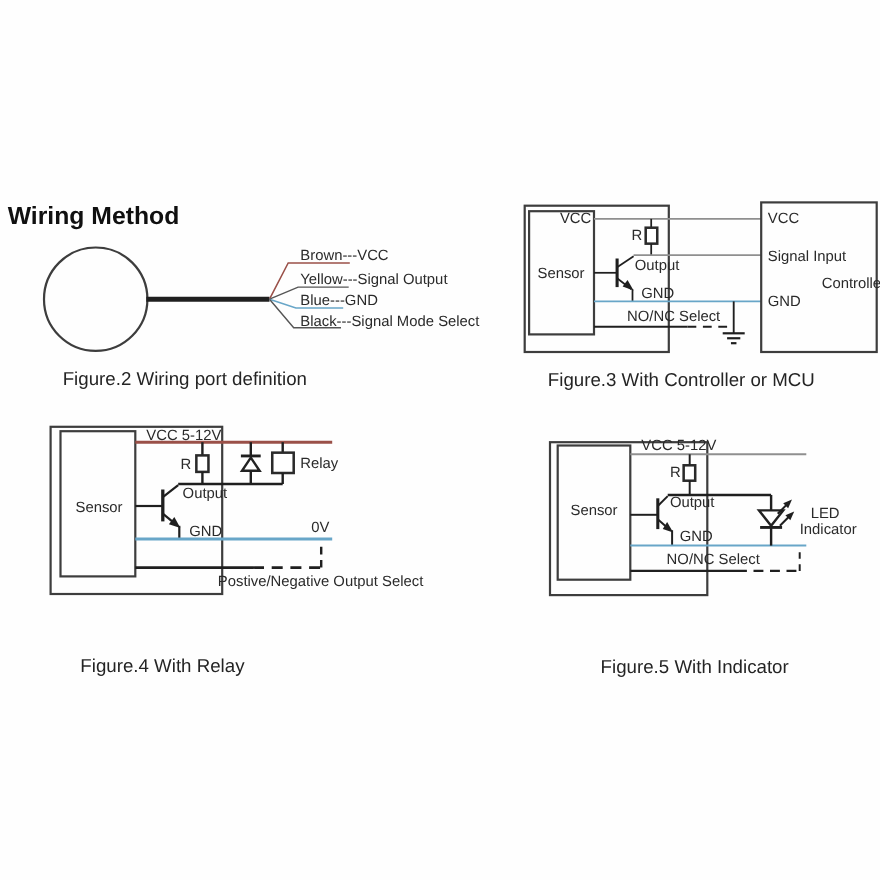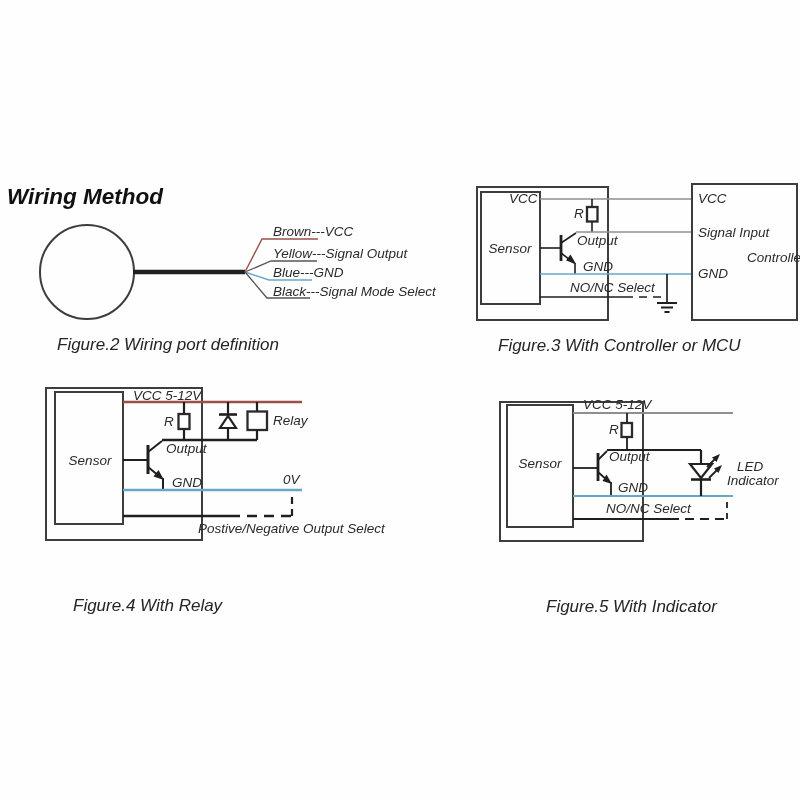--- a/index.html
+++ b/index.html
@@ -1,16 +1,16 @@
 <!DOCTYPE html>
 <html><head>
 <meta charset="utf-8">
 <style>
   html,body { margin:0; padding:0; background:#ffffff; }
-  .canvas { position:relative; width:800px; height:800px; background:#fefefe; overflow:hidden;font-style:italic; }
+  .canvas { position:relative; width:800px; height:800px; background:#fefefe; overflow:hidden; }
   svg { display:block; }
   text { font-family:"Liberation Sans","DejaVu Sans",sans-serif; }
   .t   { font-size:13.5px; fill:#2a2a2a; }
   .cap { font-size:17px;   fill:#242424; }
   .title { font-size:22.5px; font-weight:bold; fill:#101010; }
   .box  { fill:none; stroke:#3d3d3d; stroke-width:2; }
   .comp { fill:#ffffff; stroke:#2a2a2a; stroke-width:2.3; }
   .bk   { stroke:#1f1f1f; }
   .thin { stroke:#555555; stroke-width:1.3; }
 </style>

